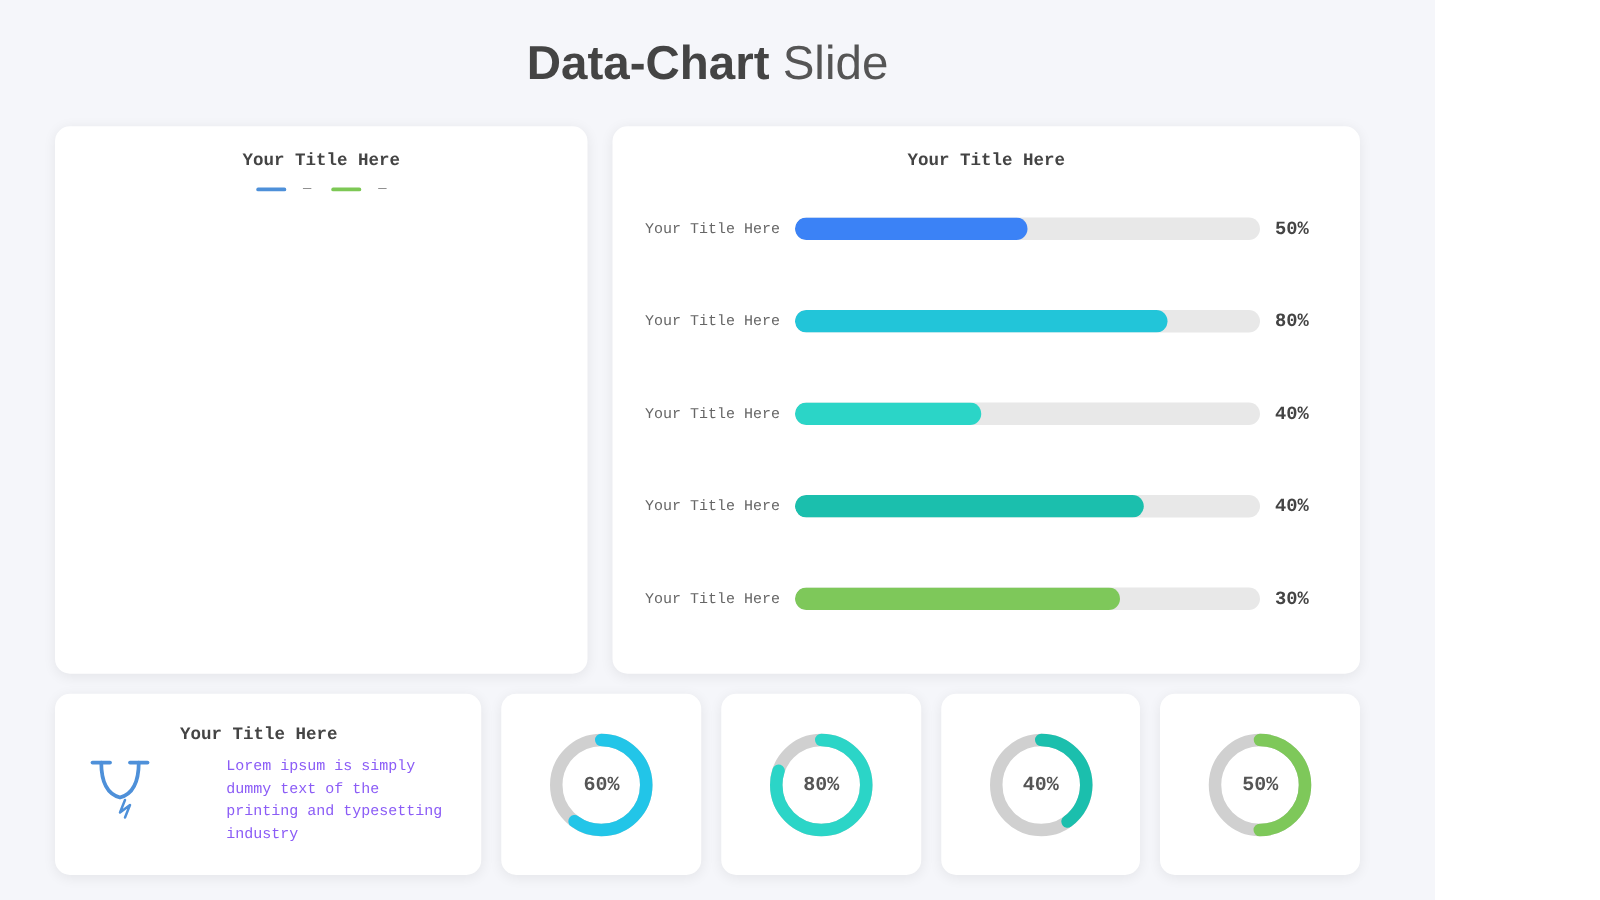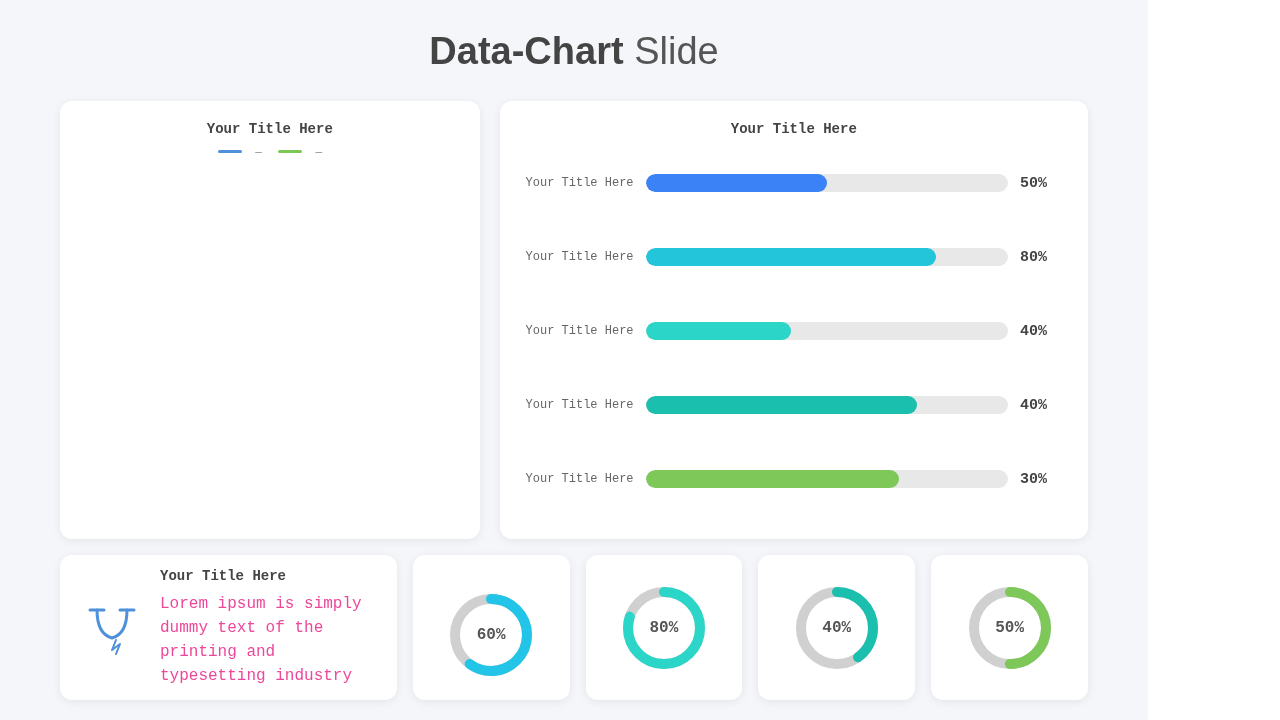--- a/index.html
+++ b/index.html
@@ -11,21 +11,21 @@
       overflow: hidden;
     }
 
     .page {
       width: 1148px;
       height: 720px;
       background: #f5f6fa;
       display: flex;
       flex-direction: column;
       align-items: center;
-      padding: 30px 60px 20px 60px;
+      padding: 30px 60px 20px 44px;
     }
 
     .main-title {
       font-size: 38px;
       color: #555;
       margin-bottom: 28px;
       font-weight: 400;
     }
     .main-title strong {
       font-weight: 700;
@@ -165,23 +165,24 @@
       flex-shrink: 0;
     }
 
     .info-text .info-title {
       font-size: 14px;
       font-weight: 700;
       color: #444;
       margin-bottom: 8px;
     }
     .info-text .info-desc {
-      font-size: 16px;
-      color: #ec4899;
+      font-size: 12px;
+      color: #8b5cf6;
       line-height: 1.5;
+      margin-left: 37px;
     }
 
     .card-donut {
       flex: 1;
       display: flex;
       align-items: center;
       justify-content: center;
       position: relative;
     }
 
@@ -288,59 +289,59 @@
         <path d="M34 42 L30 52 L38 46 L34 56" stroke="#4e90d9" stroke-width="2" fill="none" stroke-linecap="round" stroke-linejoin="round"></path>
       </svg>
 
       <div class="info-text">
         <div class="info-title">Your Title Here</div>
         <div class="info-desc">Lorem ipsum is simply dummy text of the printing and typesetting industry</div>
       </div>
     </div>
 
     <div id="donut-cards" style="display:flex; gap:16px; flex:3;">
-        <div class="card card-donut" style="flex: 1 1 0%; align-items: flex-end;">
-    <div class="donut-wrapper">
-      <svg viewBox="0 0 90 90">
-
-        <circle cx="45" cy="45" r="36" fill="none" stroke="#d0d0d0" stroke-width="10"></circle>
-
-        <circle cx="45" cy="45" r="36" fill="none" stroke="#22c5e8" stroke-width="10" stroke-dasharray="135.71680263507906 90.47786842338604" stroke-linecap="round"></circle>
-      </svg>
-      <div class="donut-center">60%</div>
-    </div>
-  </div>
         <div class="card card-donut" style="flex: 1 1 0%;">
     <div class="donut-wrapper">
       <svg viewBox="0 0 90 90">
 
         <circle cx="45" cy="45" r="36" fill="none" stroke="#d0d0d0" stroke-width="10"></circle>
 
-        <circle cx="45" cy="45" r="36" fill="none" stroke="#2bd5c7" stroke-width="10" stroke-dasharray="180.95573684677208 45.23893421169302" stroke-linecap="round"></circle>
-      </svg>
-      <div class="donut-center">80%</div>
+        <circle cx="45" cy="45" r="36" fill="none" stroke="#22c5e8" stroke-width="10" stroke-dasharray="135.71680263507906 90.47786842338604" stroke-linecap="round"></circle>
+      </svg>
+      <div class="donut-center">60%</div>
     </div>
   </div>
         <div class="card card-donut" style="flex: 1 1 0%;">
     <div class="donut-wrapper">
       <svg viewBox="0 0 90 90">
 
         <circle cx="45" cy="45" r="36" fill="none" stroke="#d0d0d0" stroke-width="10"></circle>
 
-        <circle cx="45" cy="45" r="36" fill="none" stroke="#1bbfad" stroke-width="10" stroke-dasharray="90.47786842338604 135.71680263507906" stroke-linecap="round"></circle>
-      </svg>
-      <div class="donut-center">40%</div>
+        <circle cx="45" cy="45" r="36" fill="none" stroke="#2bd5c7" stroke-width="10" stroke-dasharray="180.95573684677208 45.23893421169302" stroke-linecap="round"></circle>
+      </svg>
+      <div class="donut-center">80%</div>
     </div>
   </div>
         <div class="card card-donut" style="flex: 1 1 0%;">
     <div class="donut-wrapper">
       <svg viewBox="0 0 90 90">
 
         <circle cx="45" cy="45" r="36" fill="none" stroke="#d0d0d0" stroke-width="10"></circle>
 
+        <circle cx="45" cy="45" r="36" fill="none" stroke="#1bbfad" stroke-width="10" stroke-dasharray="90.47786842338604 135.71680263507906" stroke-linecap="round"></circle>
+      </svg>
+      <div class="donut-center">40%</div>
+    </div>
+  </div>
+        <div class="card card-donut" style="flex: 1 1 0%;">
+    <div class="donut-wrapper">
+      <svg viewBox="0 0 90 90">
+
+        <circle cx="45" cy="45" r="36" fill="none" stroke="#d0d0d0" stroke-width="10"></circle>
+
         <circle cx="45" cy="45" r="36" fill="none" stroke="#7ec85a" stroke-width="10" stroke-dasharray="113.09733552923255 113.09733552923255" stroke-linecap="round"></circle>
       </svg>
       <div class="donut-center">50%</div>
     </div>
   </div>
       </div>
 
   </div>
 </div>
 

